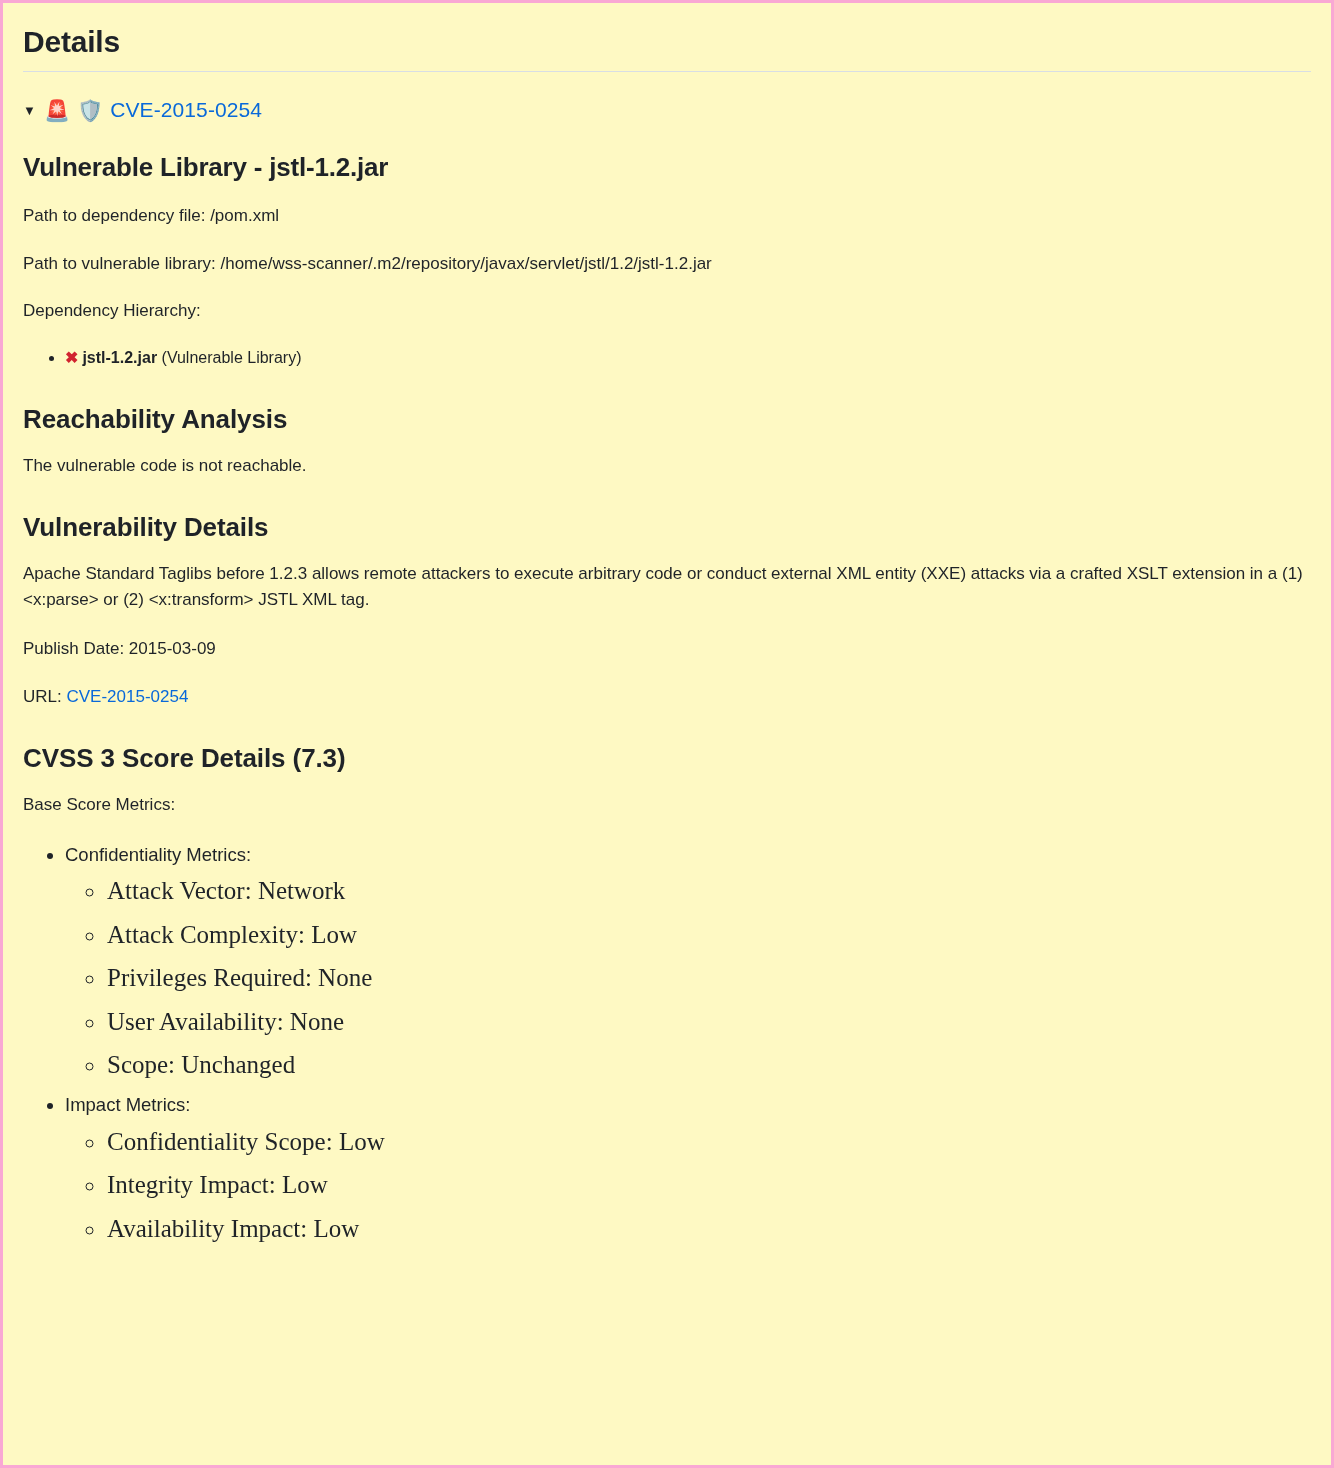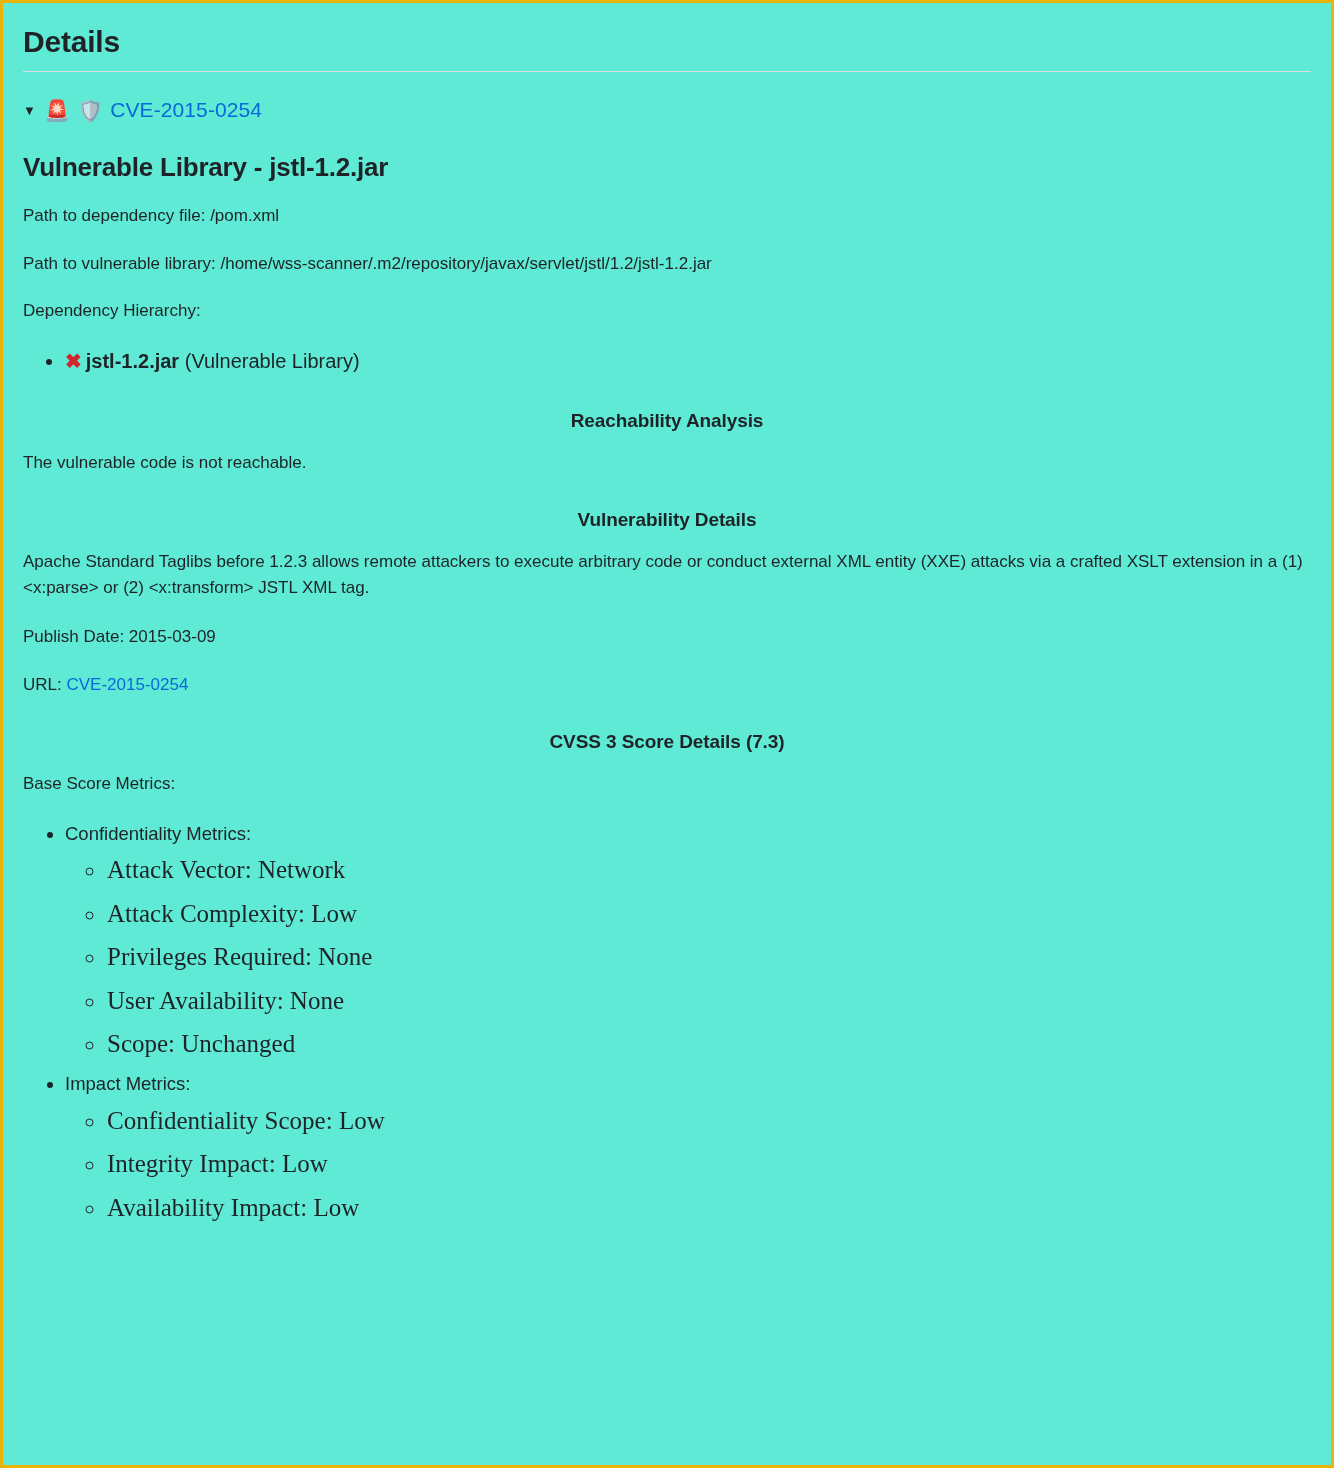--- a/index.html
+++ b/index.html
@@ -9,22 +9,22 @@
   }
   body {
     font-family: "Liberation Sans", sans-serif;
     color: #1f2328;
     -webkit-font-smoothing: antialiased;
   }
   .page {
     width: 1334px;
     height: 1468px;
     box-sizing: border-box;
-    border: 3px solid #eab308;
-    background: #5eead4;
+    border: 3px solid #f9a8d4;
+    background: #fef9c3;
     overflow: hidden;
     position: relative;
   }
   .inner {
     padding: 16px 20px 0 20px;
   }
   h1.details-title {
     font-size: 30px;
     font-weight: bold;
     margin: 6px 0 12px 0;
@@ -63,44 +63,43 @@
     font-size: 26px;
     font-weight: bold;
     margin: 34px 0 20px 0;
     color: #1f2328;
     letter-spacing: -0.2px;
   }
   h2.lib-title {
     margin-top: 0;
   }
   h3.subsection {
-    font-size: 19px;
+    font-size: 26px;
     font-weight: bold;
     margin: 34px 0 18px 0;
     color: #1f2328;
     letter-spacing: -0.1px;
-    text-align: center;
   }
   p.text {
     font-size: 17px;
     line-height: 1.5;
     margin: 0 0 22px 0;
     color: #1f2328;
   }
   p.para {
     margin-bottom: 24px;
   }
   .bold { font-weight: bold; }
   ul.dep-list {
     margin: 0 0 22px 0;
     padding-left: 42px;
     list-style: disc;
   }
   ul.dep-list li {
-    font-size: 20px;
+    font-size: 16px;
     line-height: 1.5;
     margin-bottom: 8px;
   }
   .xmark {
     color: #d1242f;
     font-weight: bold;
     margin-right: 4px;
   }
   ul.metrics {
     margin: 0;

